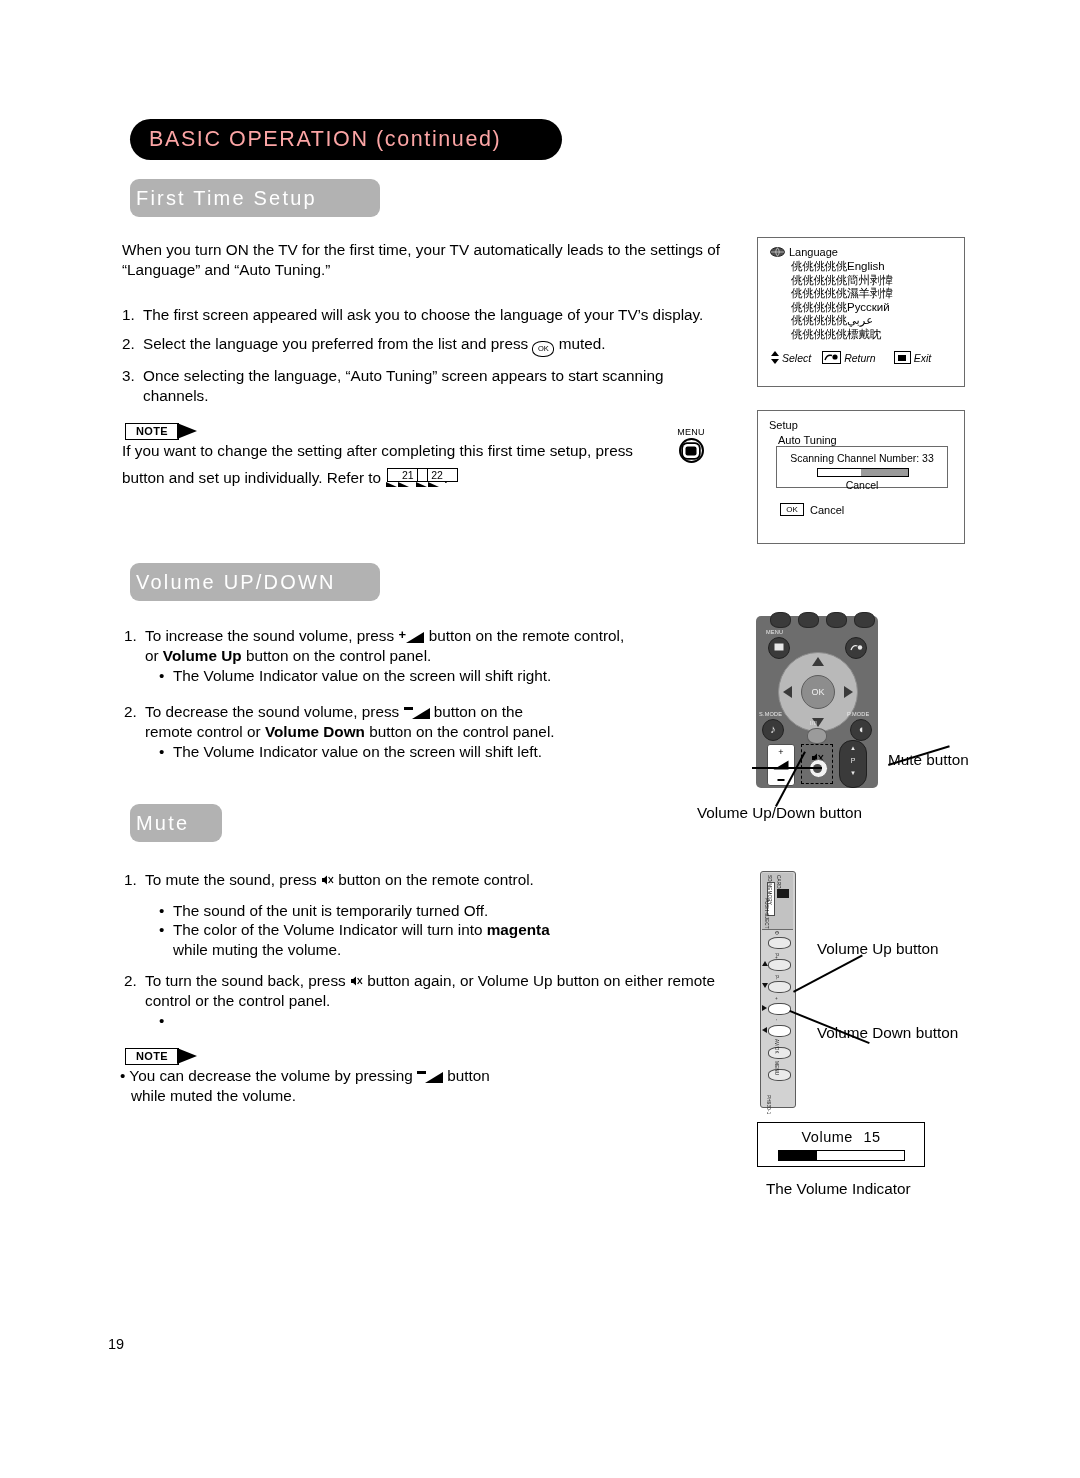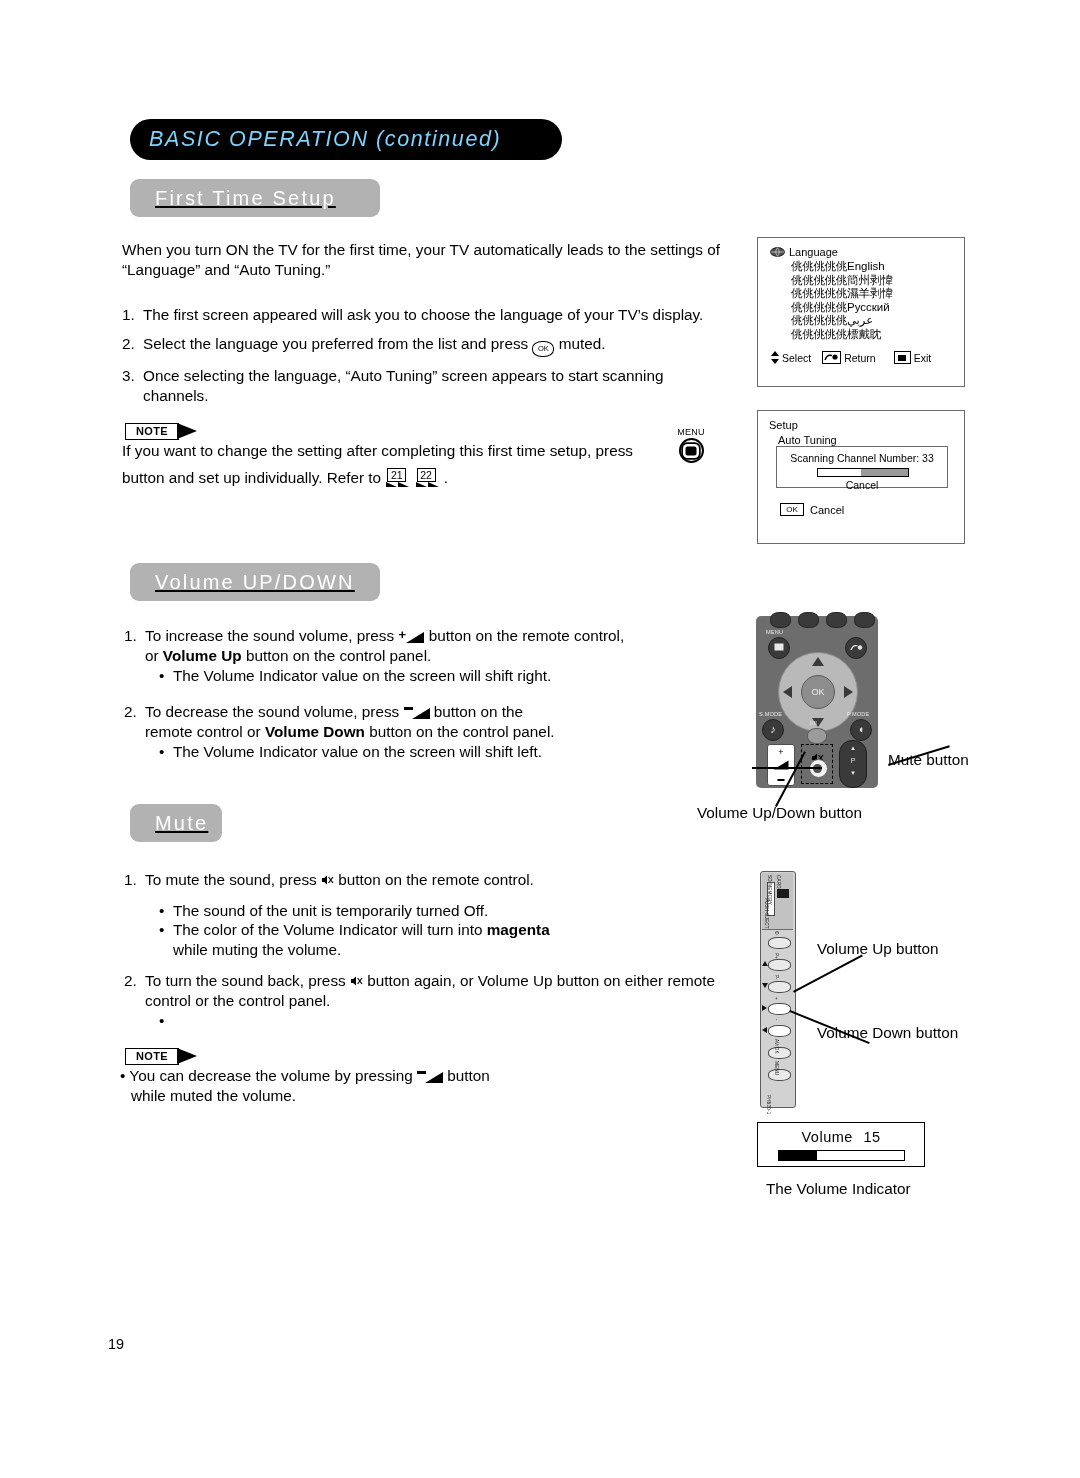--- a/index.html
+++ b/index.html
@@ -28,36 +28,34 @@
     width: 432px;
     height: 41px;
     background: #000000;
     border-radius: 21px;
     display: flex;
     align-items: center;
     padding-left: 19px;
     box-sizing: border-box;
   }
   .chapter-banner span {
-    color: #7dd3fc;
+    color: #fca5a5;
     font-size: 21.5px;
     letter-spacing: 1.6px;
     font-weight: 500;
-    font-style: italic;
   }
 
   .section-pill {
     position: absolute;
     background: #b2b2b2;
     border-radius: 9px;
     display: flex;
     align-items: center;
-    padding-left: 25px;
-    box-sizing: border-box;
-    text-decoration: underline;
+    padding-left: 6px;
+    box-sizing: border-box;
   }
   .section-pill span {
     color: #ffffff;
     font-size: 20px;
     letter-spacing: 2.2px;
   }
   #pill-first-time { left: 130px; top: 179px; width: 250px; height: 38px; }
   #pill-volume     { left: 130px; top: 563px; width: 250px; height: 38px; }
   #pill-mute       { left: 130px; top: 804px; width: 92px;  height: 38px; }
 
@@ -141,21 +139,21 @@
     display: inline-block;
     position: relative;
     width: 23px;
     height: 19px;
     vertical-align: -4px;
     margin: 0 1px;
   }
   .pageref .pr-box {
     position: absolute;
     left: 1px; top: 0;
-    width: 19px; height: 14px;
+    width: 41px; height: 14px;
     border: 1.3px solid #000;
     box-sizing: border-box;
     font-size: 10.5px;
     line-height: 12px;
     text-align: center;
   }
   .pageref .pr-bookL,
   .pageref .pr-bookR {
     position: absolute;
     bottom: 0;
@@ -264,23 +262,24 @@
   }
   .lang-row .garb {
     font-family: "DejaVu Sans", sans-serif;
     letter-spacing: -0.3px;
   }
   .osd-footer {
     position: absolute;
     left: 13px;
     bottom: 22px;
     display: flex;
-    align-items: flex-end;
+    align-items: flex-start;
     font-size: 10.5px;
     gap: 5px;
+    font-style: italic;
   }
   .osd-footer .grp { display: flex; align-items: center; gap: 3px; }
   .updown-arrows {
     display: inline-block;
     width: 8px; height: 13px;
     position: relative;
   }
   .updown-arrows::before,
   .updown-arrows::after {
     content: "";
@@ -763,21 +762,21 @@
       <div class="lang-row">
         <span class="garb">佻佻佻佻佻</span><span>標戴眈</span>
       </div>
     </div>
 
     <div class="osd-footer">
       <span class="grp">
         <span class="updown-arrows"></span>
         <span>Select</span>
       </span>
-      <span class="grp" style="margin-left:6px;margin-top:36px;">
+      <span class="grp" style="margin-left:6px;">
         <span class="return-key">
           <svg width="17" height="11" viewBox="0 0 17 11">
             <path d="M2 8 Q4 2 9 3.5" stroke="#000" stroke-width="1.4" fill="none"></path>
             <circle cx="12" cy="5" r="2.6" fill="#000"></circle>
           </svg>
         </span>
         <span>Return</span>
       </span>
       <span class="grp" style="margin-left:13px;">
         <span class="exit-key"></span>

